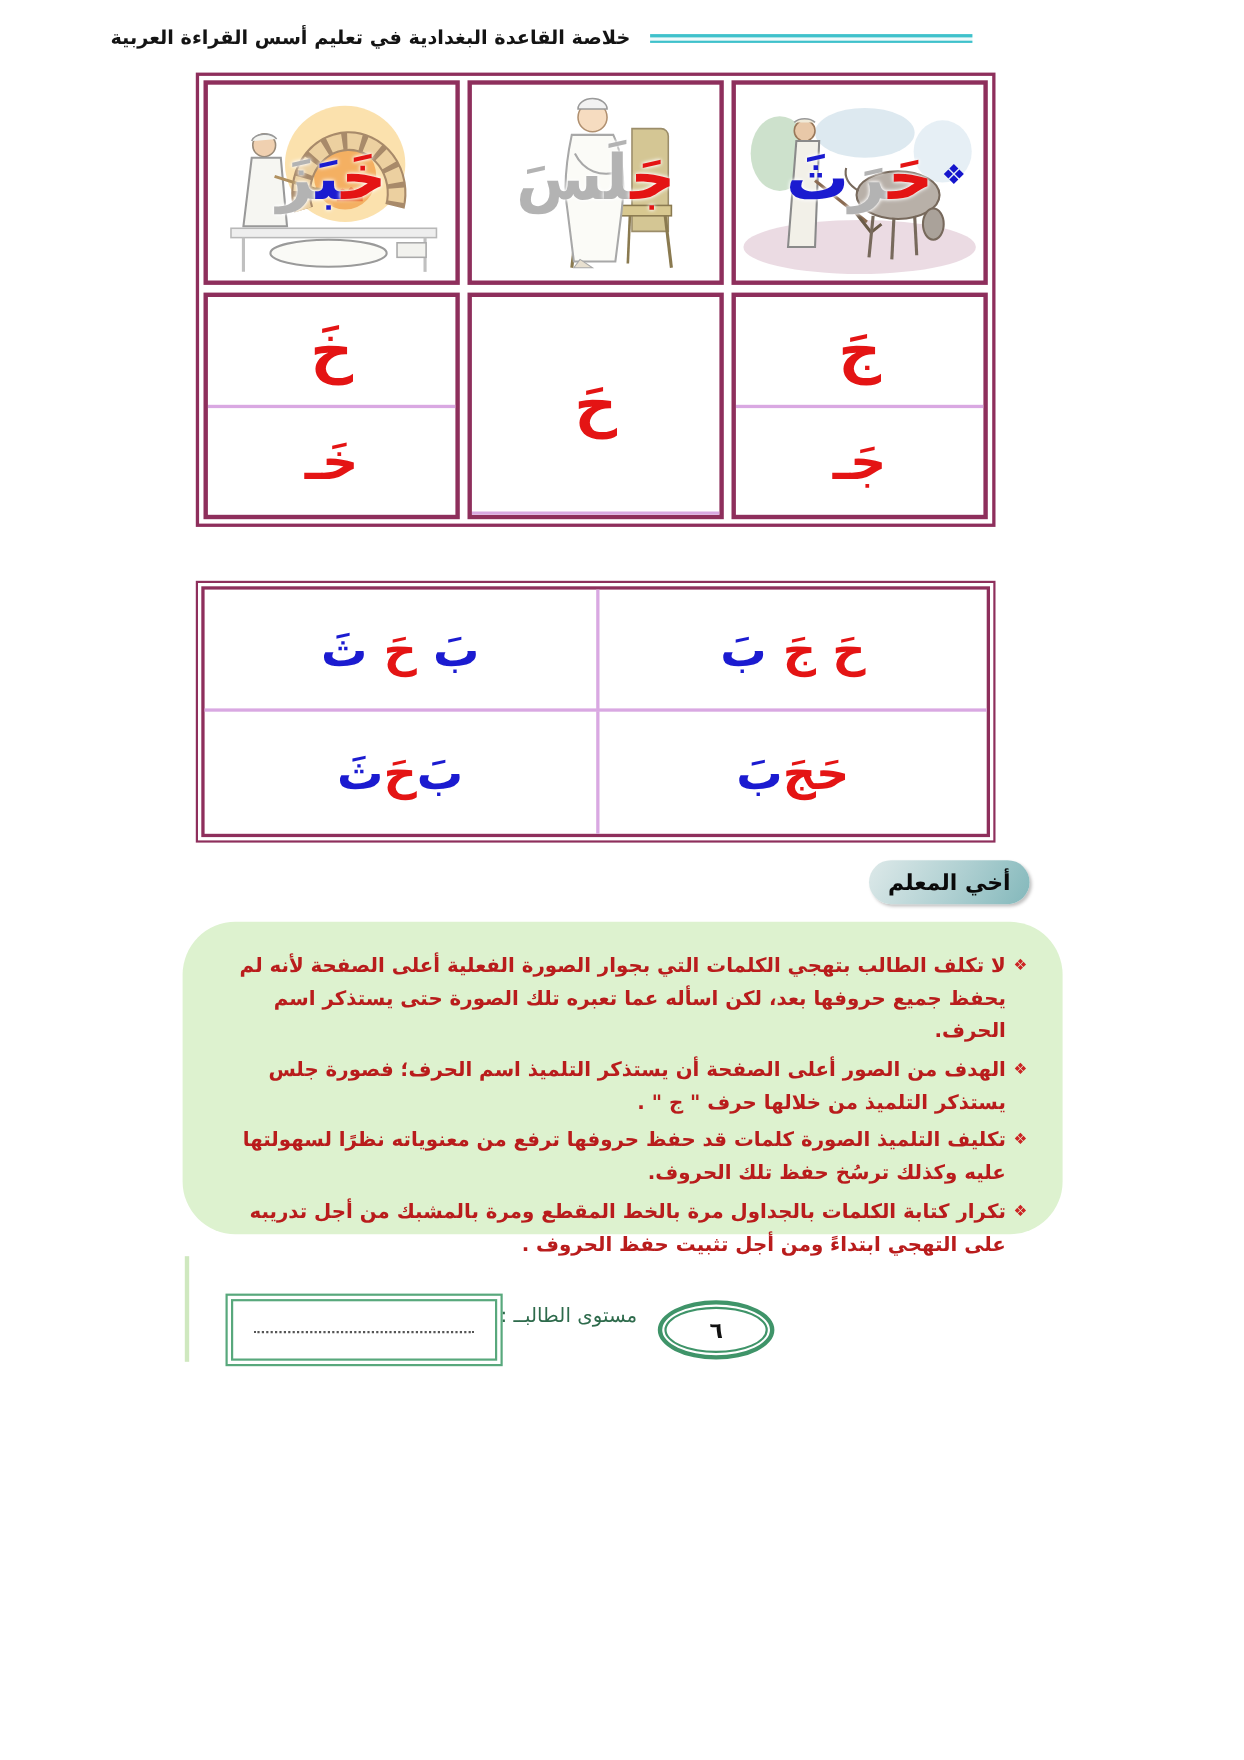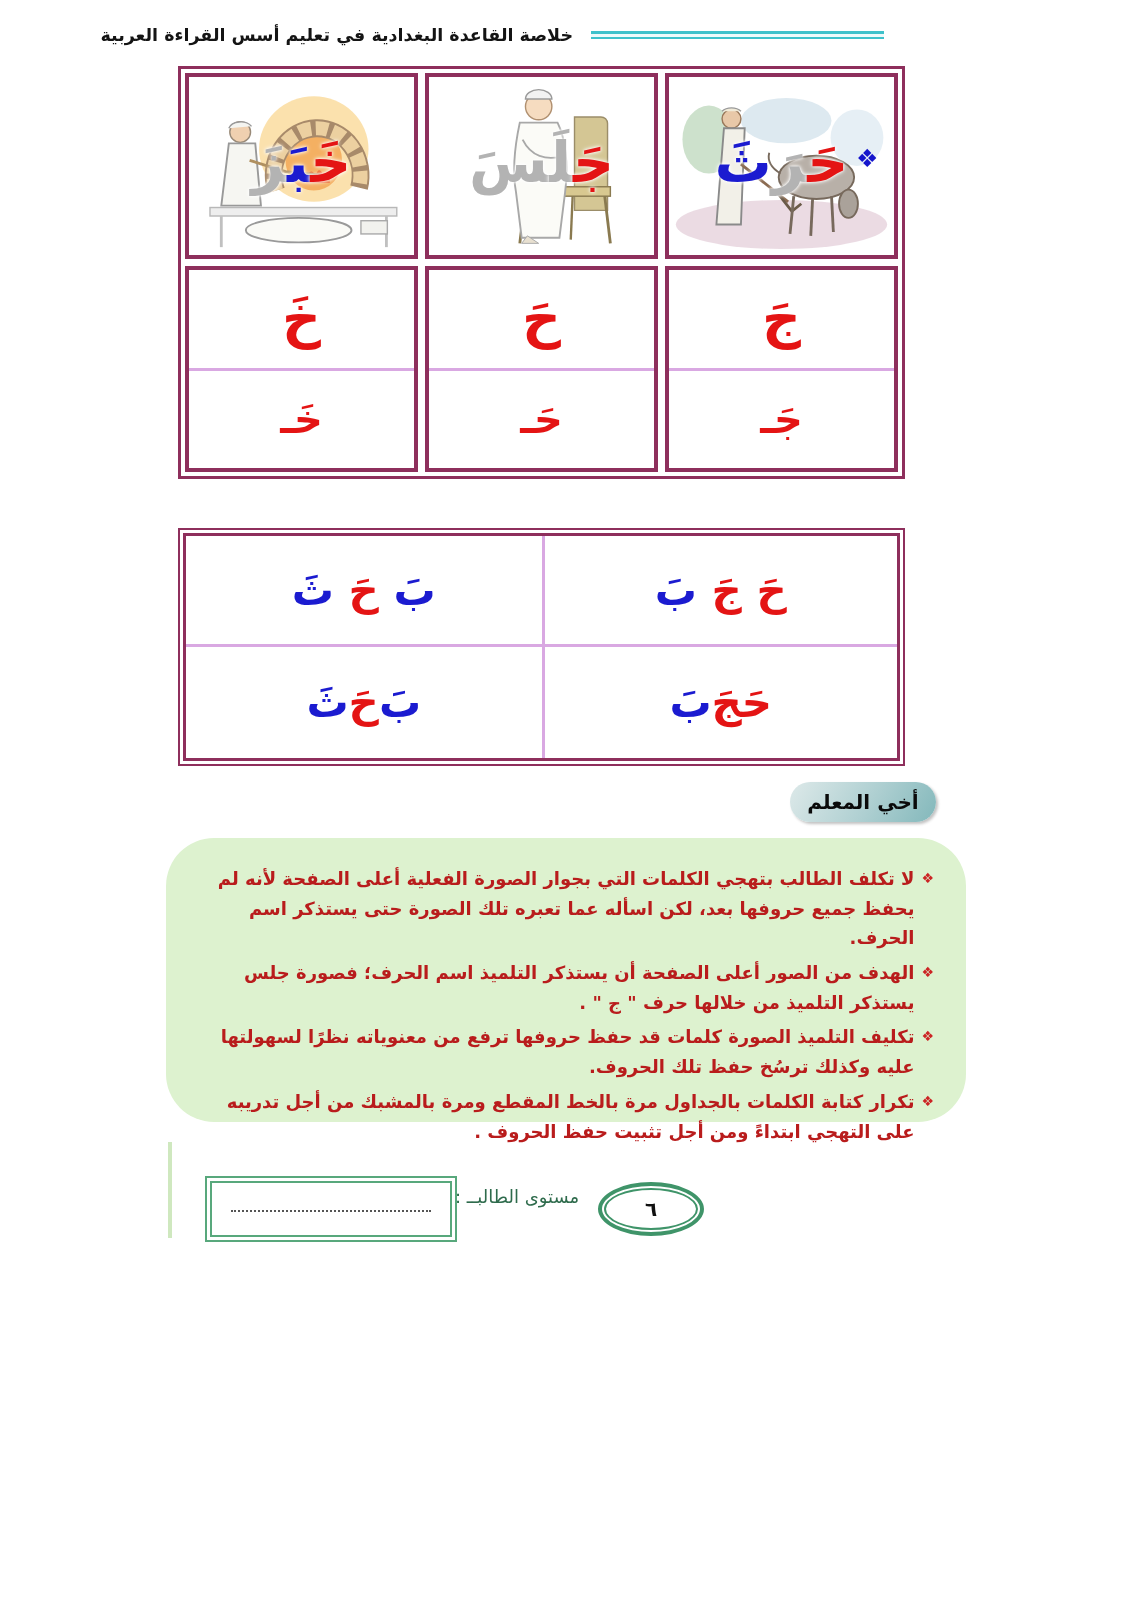--- a/index.html
+++ b/index.html
@@ -17,21 +17,21 @@
   .tbl1{position:absolute;left:178px;top:66px;width:727px;border:3px solid #8e2f5c;padding:4px;background:#fff;}
   .tbl1-grid{display:grid;grid-template-columns:repeat(3,1fr);grid-template-rows:186px 206px;gap:7px;direction:rtl;}
   .cell{border:4px solid #8e2f5c;background:#fff;position:relative;overflow:hidden;}
   .img-cell svg{position:absolute;inset:4px;width:calc(100% - 8px);height:calc(100% - 8px);}
   .overlay-word{position:absolute;width:100%;top:50%;transform:translateY(-56%);
     text-align:center;font-size:57px;font-weight:bold;line-height:1;
     text-shadow:0 0 5px #fff,0 0 3px #fff;white-space:pre-wrap;}
   .letters-cell{display:flex;flex-direction:column;}
   .letters-half{flex:1;display:flex;align-items:center;justify-content:center;color:#e41414;font-weight:bold;}
   .letters-half.iso{border-bottom:3px solid #d9a8e2;font-size:54px;}
-  .letters-half.conn{font-size:40px;}
+  .letters-half.conn{font-size:46px;}
   .red{color:#e41414;} .blue{color:#1b1bd0;} .gray{color:#b3b3b3;}
   .blue-diamond{position:absolute;left:856px;top:146px;font-size:25px;color:#1515cc;line-height:1;}
   
   .tbl2{position:absolute;left:178px;top:528px;width:727px;height:238px;border:2px solid #8e2f5c;padding:3px;background:#fff;}
   .tbl2-inner{border:3px solid #8e2f5c;height:100%;}
   .tbl2-grid{display:grid;grid-template-columns:1fr 1fr;grid-template-rows:1fr 1fr;height:100%;direction:rtl;}
   .wcell{display:flex;align-items:center;justify-content:center;font-size:42px;font-weight:bold;white-space:pre-wrap;}
   .wcell.col-right{border-left:3px solid #d9a8e2;}
   .wcell.row-top{border-bottom:3px solid #d9a8e2;}
   
@@ -125,21 +125,20 @@
         </svg>
         <div class="overlay-word"><span class="red">خَ</span><span class="blue">بَ</span><span class="gray">زَ</span></div>
       </div>
 
       <div class="cell letters-cell">
         <div class="letters-half iso">جَ</div>
         <div class="letters-half conn">جَـ</div>
       </div>
       <div class="cell letters-cell">
         <div class="letters-half iso">حَ</div>
-        <div class="letters-half conn">حَـ</div>
       </div>
       <div class="cell letters-cell">
         <div class="letters-half iso">خَ</div>
         <div class="letters-half conn">خَـ</div>
       </div>
     </div>
   </div>
 
   <span class="blue-diamond">❖</span>
 

